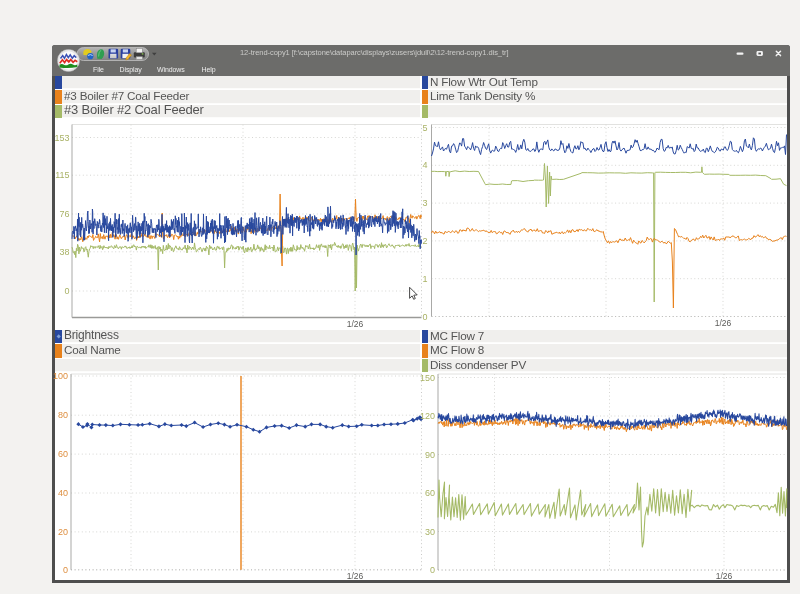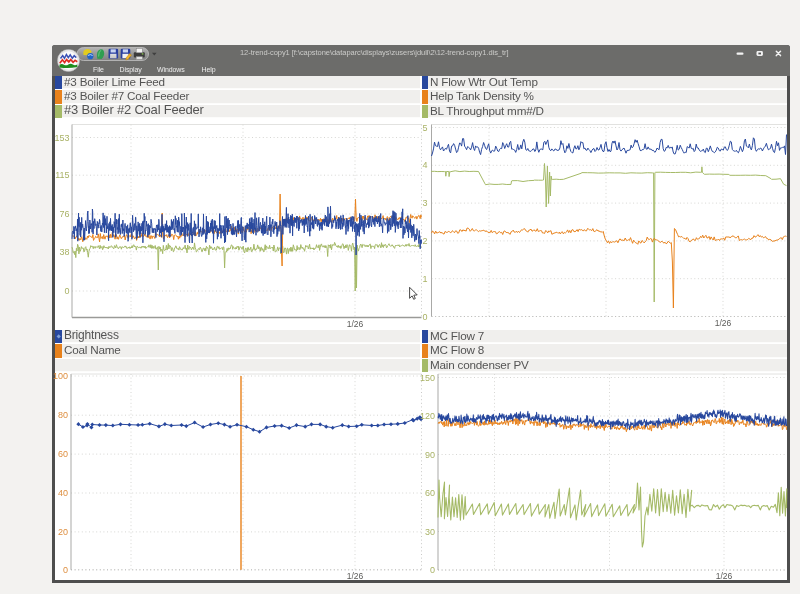--- a/index.html
+++ b/index.html
@@ -61,53 +61,51 @@
     <linearGradient id="pillg" x1="0" y1="0" x2="0" y2="1">
       <stop offset="0" stop-color="#b5b5b5"></stop>
       <stop offset="0.5" stop-color="#979797"></stop>
       <stop offset="1" stop-color="#808080"></stop>
     </linearGradient>
   </defs>
 </svg>
 
 <div style="position:absolute;left:55px;top:75.5px;width:365px;height:13.5px;background:#f0efed;border-bottom:1px solid #fcfcfb"></div>
     <div style="position:absolute;left:55.2px;top:75.5px;width:6.5px;height:13.5px;background:#28489e"></div>
-    <div style="position:absolute;left:64px;top:74.5px;width:354px;height:14px;font-size:11.7px;letter-spacing:-0.2px;color:#545454;white-space:nowrap;overflow:hidden">#3 Boiler Lime Feed</div>
 <div style="position:absolute;left:55px;top:90.0px;width:365px;height:13.5px;background:#f0efed;border-bottom:1px solid #fcfcfb"></div>
     <div style="position:absolute;left:55.2px;top:90.0px;width:6.5px;height:13.5px;background:#e8821c"></div>
     <div style="position:absolute;left:64px;top:89.0px;width:354px;height:14px;font-size:11.7px;letter-spacing:-0.2px;color:#545454;white-space:nowrap;overflow:hidden">#3 Boiler #7 Coal Feeder</div>
 <div style="position:absolute;left:55px;top:104.5px;width:365px;height:13.5px;background:#f0efed;border-bottom:1px solid #fcfcfb"></div>
     <div style="position:absolute;left:55.2px;top:104.5px;width:6.5px;height:13.5px;background:#a5ba67"></div>
     <div style="position:absolute;left:64px;top:102px;width:354px;height:14px;font-size:13px;letter-spacing:-0.2px;color:#545454;white-space:nowrap;overflow:hidden">#3 Boiler #2 Coal Feeder</div>
 <div style="position:absolute;left:421.8px;top:75.5px;width:365.2px;height:13.5px;background:#f0efed;border-bottom:1px solid #fcfcfb"></div>
     <div style="position:absolute;left:421.8px;top:75.5px;width:6.5px;height:13.5px;background:#28489e"></div>
     <div style="position:absolute;left:430px;top:74.5px;width:355px;height:14px;font-size:11.7px;letter-spacing:-0.2px;color:#545454;white-space:nowrap;overflow:hidden">N Flow Wtr Out Temp</div>
 <div style="position:absolute;left:421.8px;top:90.0px;width:365.2px;height:13.5px;background:#f0efed;border-bottom:1px solid #fcfcfb"></div>
     <div style="position:absolute;left:421.8px;top:90.0px;width:6.5px;height:13.5px;background:#e8821c"></div>
-    <div style="position:absolute;left:430px;top:89.0px;width:355px;height:14px;font-size:11.7px;letter-spacing:-0.2px;color:#545454;white-space:nowrap;overflow:hidden">Help Tank Density %</div>
+    <div style="position:absolute;left:430px;top:89.0px;width:355px;height:14px;font-size:11.7px;letter-spacing:-0.2px;color:#545454;white-space:nowrap;overflow:hidden">Lime Tank Density %</div>
 <div style="position:absolute;left:421.8px;top:104.5px;width:365.2px;height:13.5px;background:#f0efed;border-bottom:1px solid #fcfcfb"></div>
     <div style="position:absolute;left:421.8px;top:104.5px;width:6.5px;height:13.5px;background:#a5ba67"></div>
-    <div style="position:absolute;left:430px;top:103.5px;width:355px;height:14px;font-size:11.7px;letter-spacing:-0.2px;color:#545454;white-space:nowrap;overflow:hidden">BL Throughput mm#/D</div>
 <div style="position:absolute;left:55px;top:329.5px;width:365px;height:13.5px;background:#f0efed;border-bottom:1px solid #fcfcfb"></div>
     <div style="position:absolute;left:55.2px;top:329.5px;width:6.5px;height:13.5px;background:#28489e"></div>
     <div style="position:absolute;left:56.800000000000004px;top:334.7px;width:3.4px;height:3.4px;background:#7f9fd4;transform:rotate(45deg)"></div>
     <div style="position:absolute;left:64px;top:328px;width:354px;height:14px;font-size:12px;letter-spacing:-0.2px;color:#545454;white-space:nowrap;overflow:hidden">Brightness</div>
 <div style="position:absolute;left:55px;top:344.0px;width:365px;height:13.5px;background:#f0efed;border-bottom:1px solid #fcfcfb"></div>
     <div style="position:absolute;left:55.2px;top:344.0px;width:6.5px;height:13.5px;background:#e8821c"></div>
     <div style="position:absolute;left:64px;top:343.0px;width:354px;height:14px;font-size:11.7px;letter-spacing:-0.2px;color:#545454;white-space:nowrap;overflow:hidden">Coal Name</div>
 <div style="position:absolute;left:55px;top:358.5px;width:365px;height:13.5px;background:#f0efed;border-bottom:1px solid #fcfcfb"></div>
 <div style="position:absolute;left:421.8px;top:329.5px;width:365.2px;height:13.5px;background:#f0efed;border-bottom:1px solid #fcfcfb"></div>
     <div style="position:absolute;left:421.8px;top:329.5px;width:6.5px;height:13.5px;background:#28489e"></div>
     <div style="position:absolute;left:430px;top:328.5px;width:355px;height:14px;font-size:11.7px;letter-spacing:-0.2px;color:#545454;white-space:nowrap;overflow:hidden">MC Flow 7</div>
 <div style="position:absolute;left:421.8px;top:344.0px;width:365.2px;height:13.5px;background:#f0efed;border-bottom:1px solid #fcfcfb"></div>
     <div style="position:absolute;left:421.8px;top:344.0px;width:6.5px;height:13.5px;background:#e8821c"></div>
     <div style="position:absolute;left:430px;top:343.0px;width:355px;height:14px;font-size:11.7px;letter-spacing:-0.2px;color:#545454;white-space:nowrap;overflow:hidden">MC Flow 8</div>
 <div style="position:absolute;left:421.8px;top:358.5px;width:365.2px;height:13.5px;background:#f0efed;border-bottom:1px solid #fcfcfb"></div>
     <div style="position:absolute;left:421.8px;top:358.5px;width:6.5px;height:13.5px;background:#a5ba67"></div>
-    <div style="position:absolute;left:430px;top:357.5px;width:355px;height:14px;font-size:11.7px;letter-spacing:-0.2px;color:#545454;white-space:nowrap;overflow:hidden">Main condenser PV</div>
+    <div style="position:absolute;left:430px;top:357.5px;width:355px;height:14px;font-size:11.7px;letter-spacing:-0.2px;color:#545454;white-space:nowrap;overflow:hidden">Diss condenser PV</div>
 <svg id="chartsvg" width="800" height="594" viewBox="0 0 800 594">
 <line x1="72" y1="124.5" x2="421.5" y2="124.5" stroke="#e2e2e0" stroke-width="1"></line>
 <line x1="72" y1="137.5" x2="421.5" y2="137.5" stroke="#d6d6d3" stroke-width="1" stroke-dasharray="1,2.6"></line>
 <text x="69.5" y="140.5" font-size="9" fill="#a9b266" text-anchor="end">153</text>
 <line x1="72" y1="175.2" x2="421.5" y2="175.2" stroke="#d6d6d3" stroke-width="1" stroke-dasharray="1,2.6"></line>
 <text x="69.5" y="178.2" font-size="9" fill="#a9b266" text-anchor="end">115</text>
 <line x1="72" y1="214.0" x2="421.5" y2="214.0" stroke="#d6d6d3" stroke-width="1" stroke-dasharray="1,2.6"></line>
 <text x="69.5" y="217.0" font-size="9" fill="#a9b266" text-anchor="end">76</text>
 <line x1="72" y1="251.8" x2="421.5" y2="251.8" stroke="#d6d6d3" stroke-width="1" stroke-dasharray="1,2.6"></line>
 <text x="69.5" y="254.8" font-size="9" fill="#a9b266" text-anchor="end">38</text>

